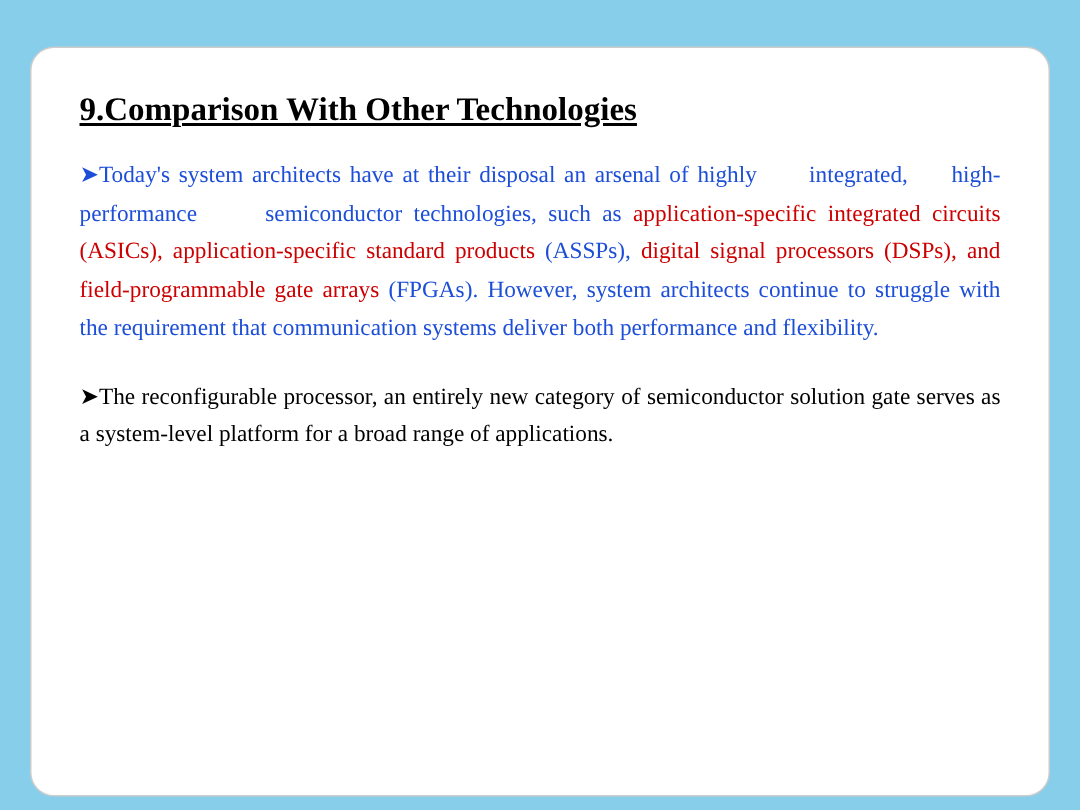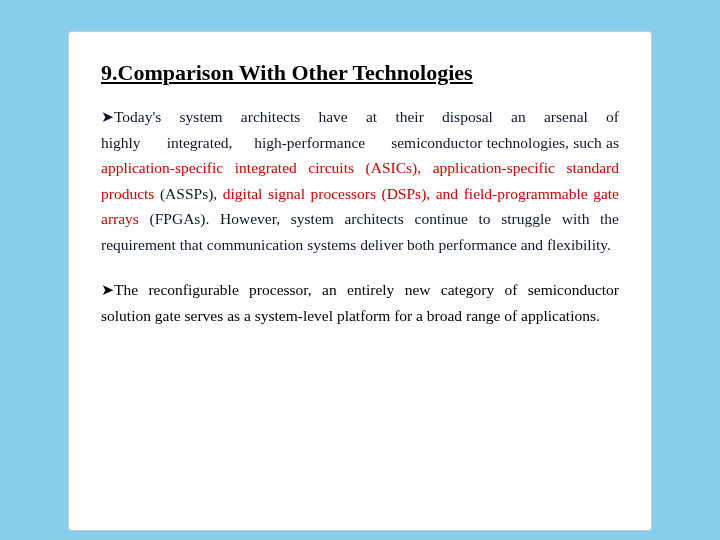--- a/index.html
+++ b/index.html
@@ -12,25 +12,25 @@
       width: 720px;
       height: 540px;
       background-color: #87CEEB;
       display: flex;
       align-items: center;
       justify-content: center;
       font-family: "Times New Roman", Times, serif;
     }
 
     .slide {
-      width: 584px;
+      width: 680px;
       min-height: 500px;
       background-color: #ffffff;
       border: 1px solid #cccccc;
-      border-radius: 4px;
+      border-radius: 16px;
       padding: 28px 32px 28px 32px;
       margin-top: 22px;
     }
 
     .slide-title {
       font-size: 22px;
       font-weight: bold;
       color: #000000;
       text-decoration: underline;
       margin-bottom: 18px;
@@ -47,21 +47,21 @@
       color: #000000;
       text-align: justify;
       font-family: "Times New Roman", Times, serif;
     }
 
     .text-red {
       color: #cc0000;
     }
 
     .text-black {
-      color: #0f172a;
+      color: #1d4ed8;
     }
   </style>
 </head>
 <body>
 
 <div class="slide">
   <div class="slide-title">9.Comparison With Other Technologies</div>
 
   <div class="bullet-block">
     <p class="bullet-para">

